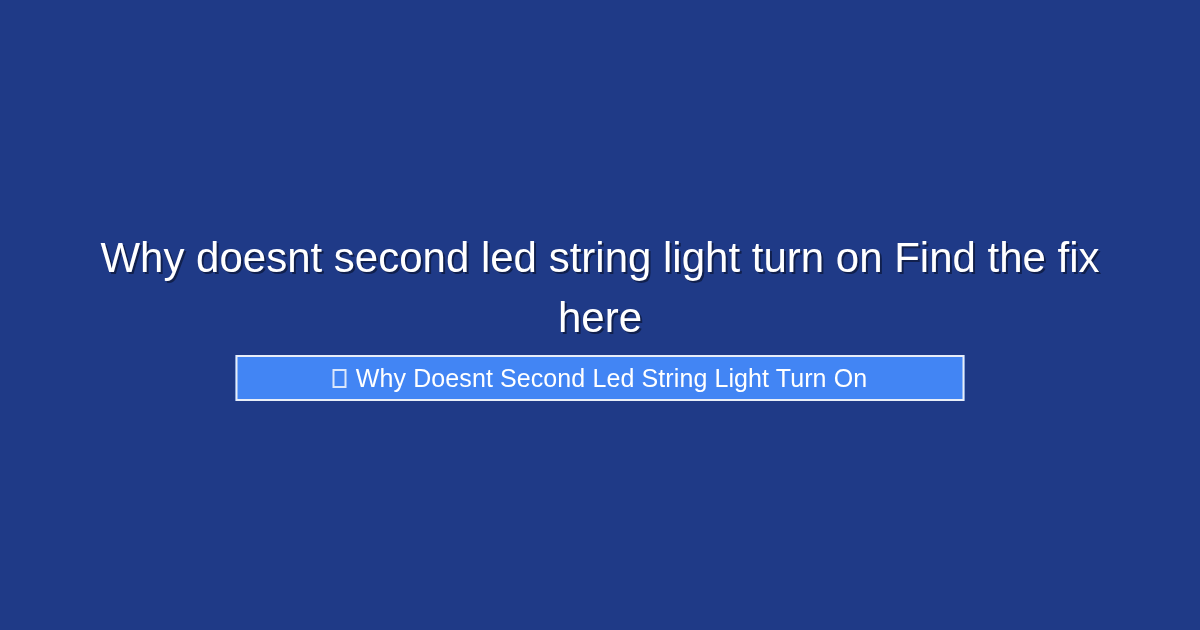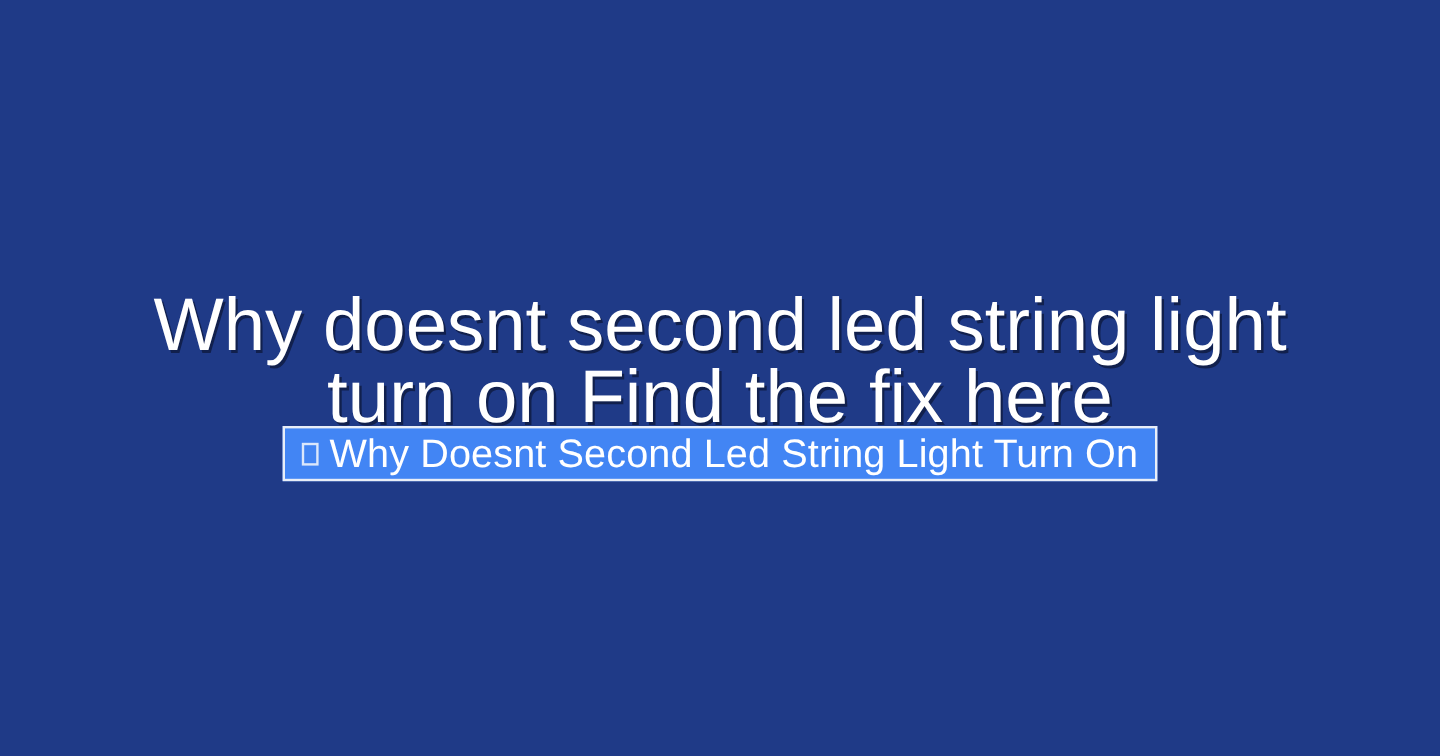--- a/index.html
+++ b/index.html
@@ -28,21 +28,21 @@
 
   #headline {
     position: absolute;
     left: 50%;
     top: 200px;
     transform: translateX(-50%);
     width: 1060px;
     text-align: center;
     color: #ffffff;
     font-family: "Liberation Sans", sans-serif;
-    font-size: 62px;
+    font-size: 42px;
     font-weight: 400;
     line-height: 60px;
     letter-spacing: 0px;
     text-shadow: 2px 2px 0px #11204d;
     white-space: normal;
   }
 
   #cta-wrap {
     position: absolute;
     left: 50%;
@@ -63,21 +63,21 @@
     align-items: center;
     justify-content: center;
     gap: 0px;
     padding: 0 14px;
     cursor: pointer;
   }
 
   #cta-label {
     color: #ffffff;
     font-family: "Liberation Sans", sans-serif;
-    font-size: 33px;
+    font-size: 25px;
     font-weight: 400;
     line-height: 28px;
     white-space: nowrap;
     letter-spacing: 0.1px;
   }
 
   .tofu {
     display: inline-block;
     width: 14px;
     height: 19px;

